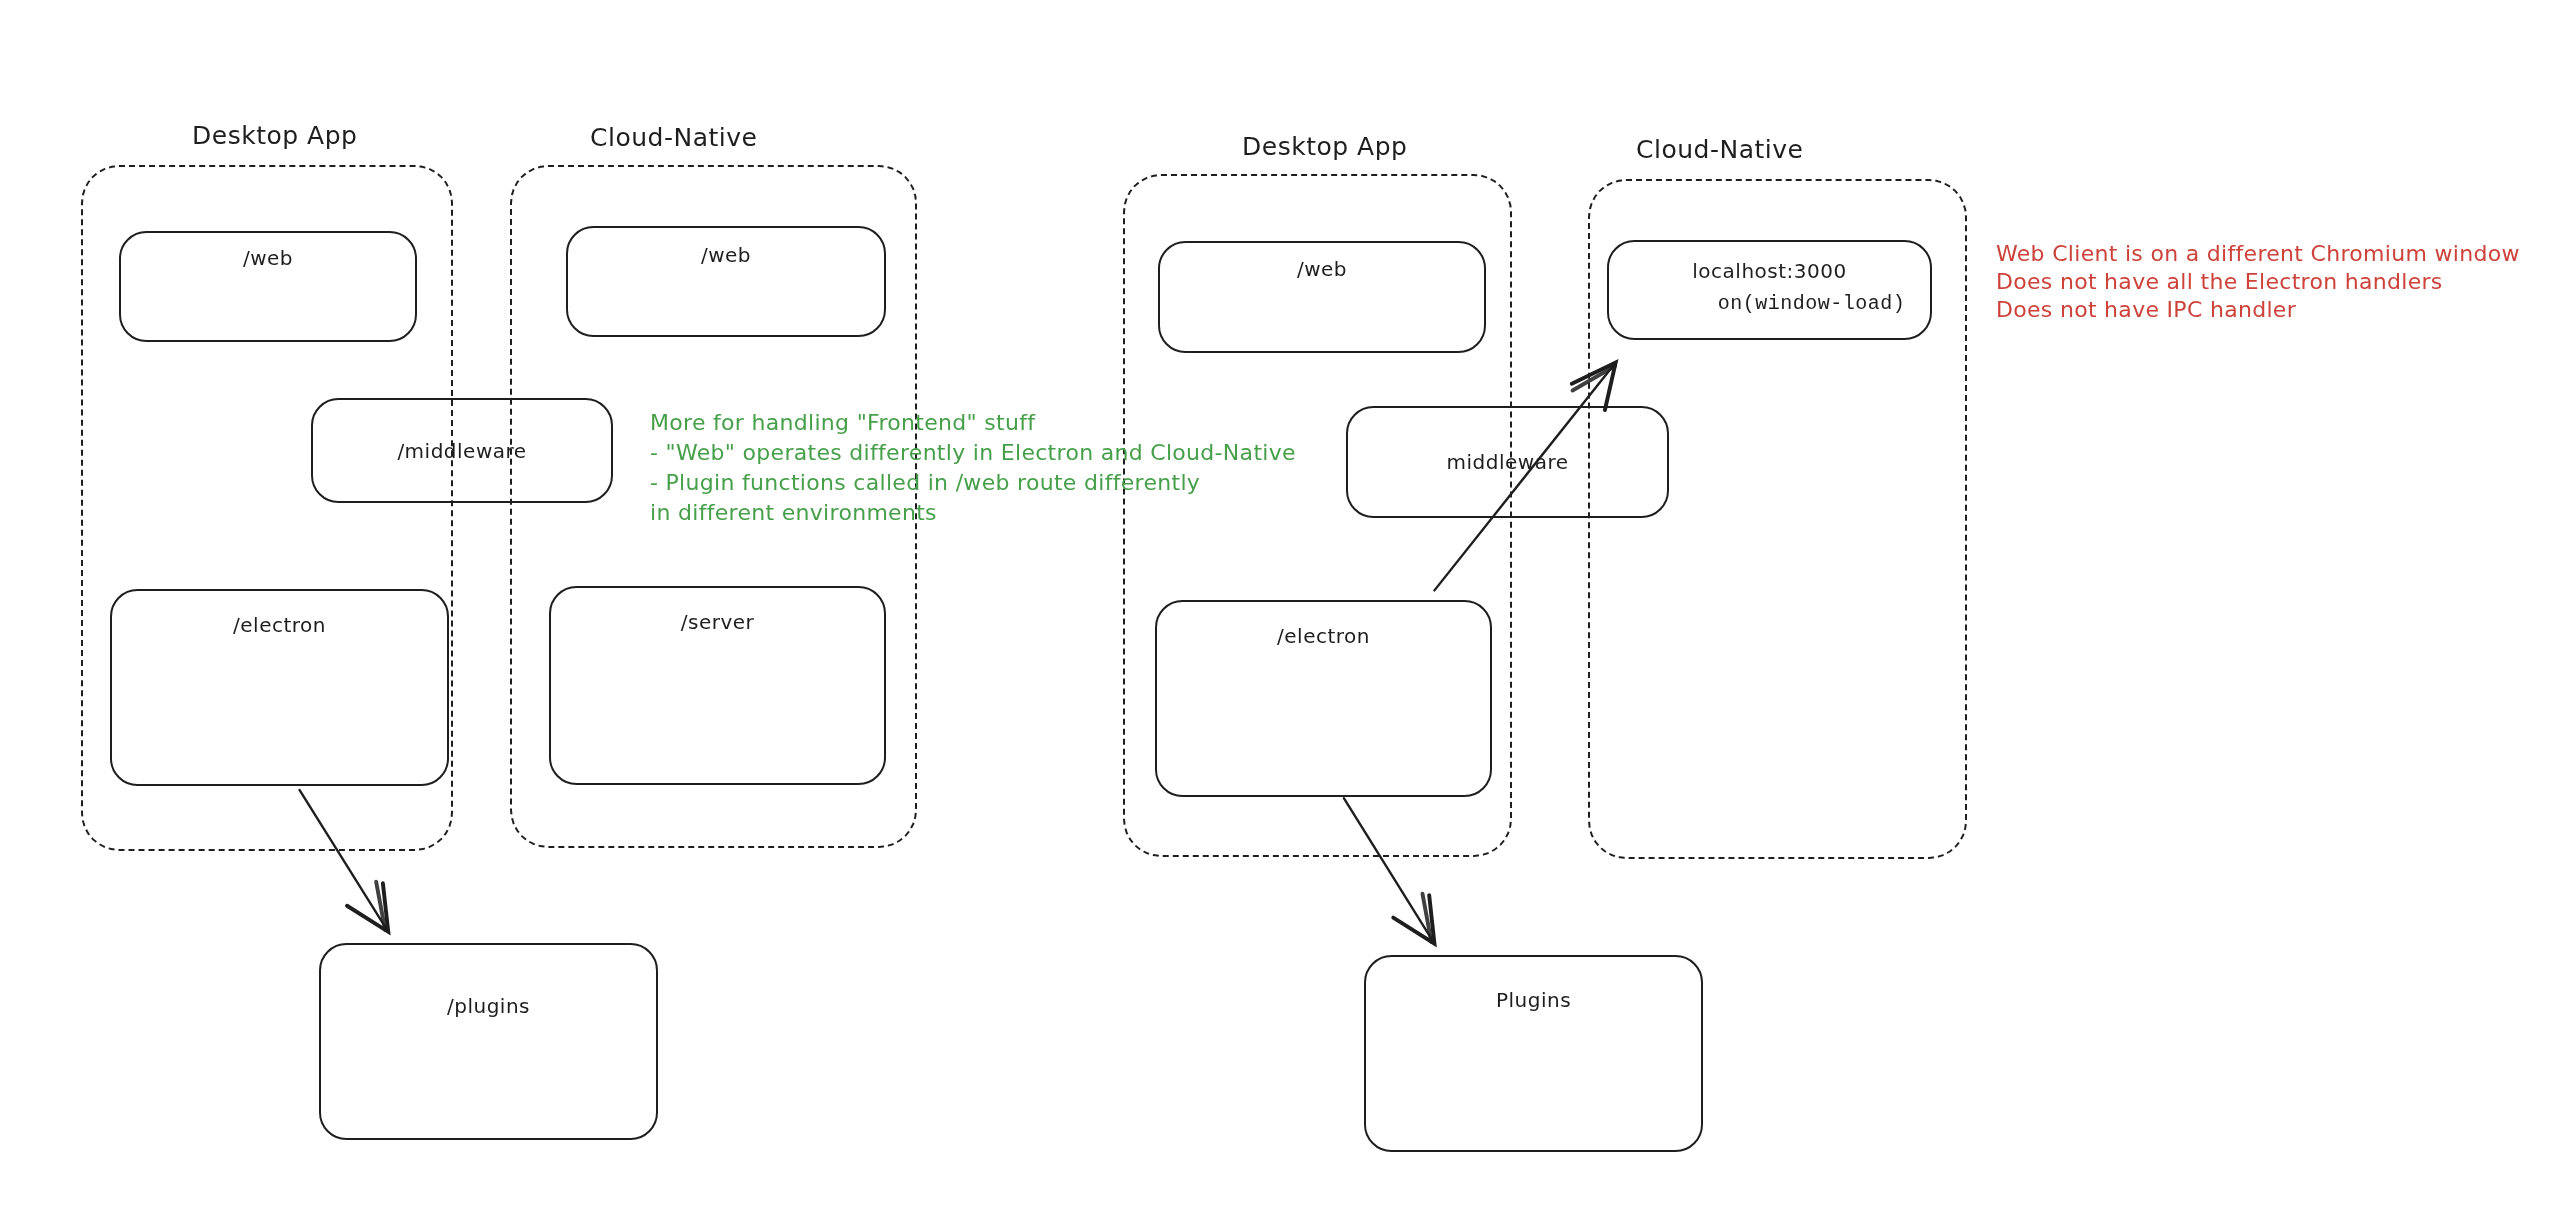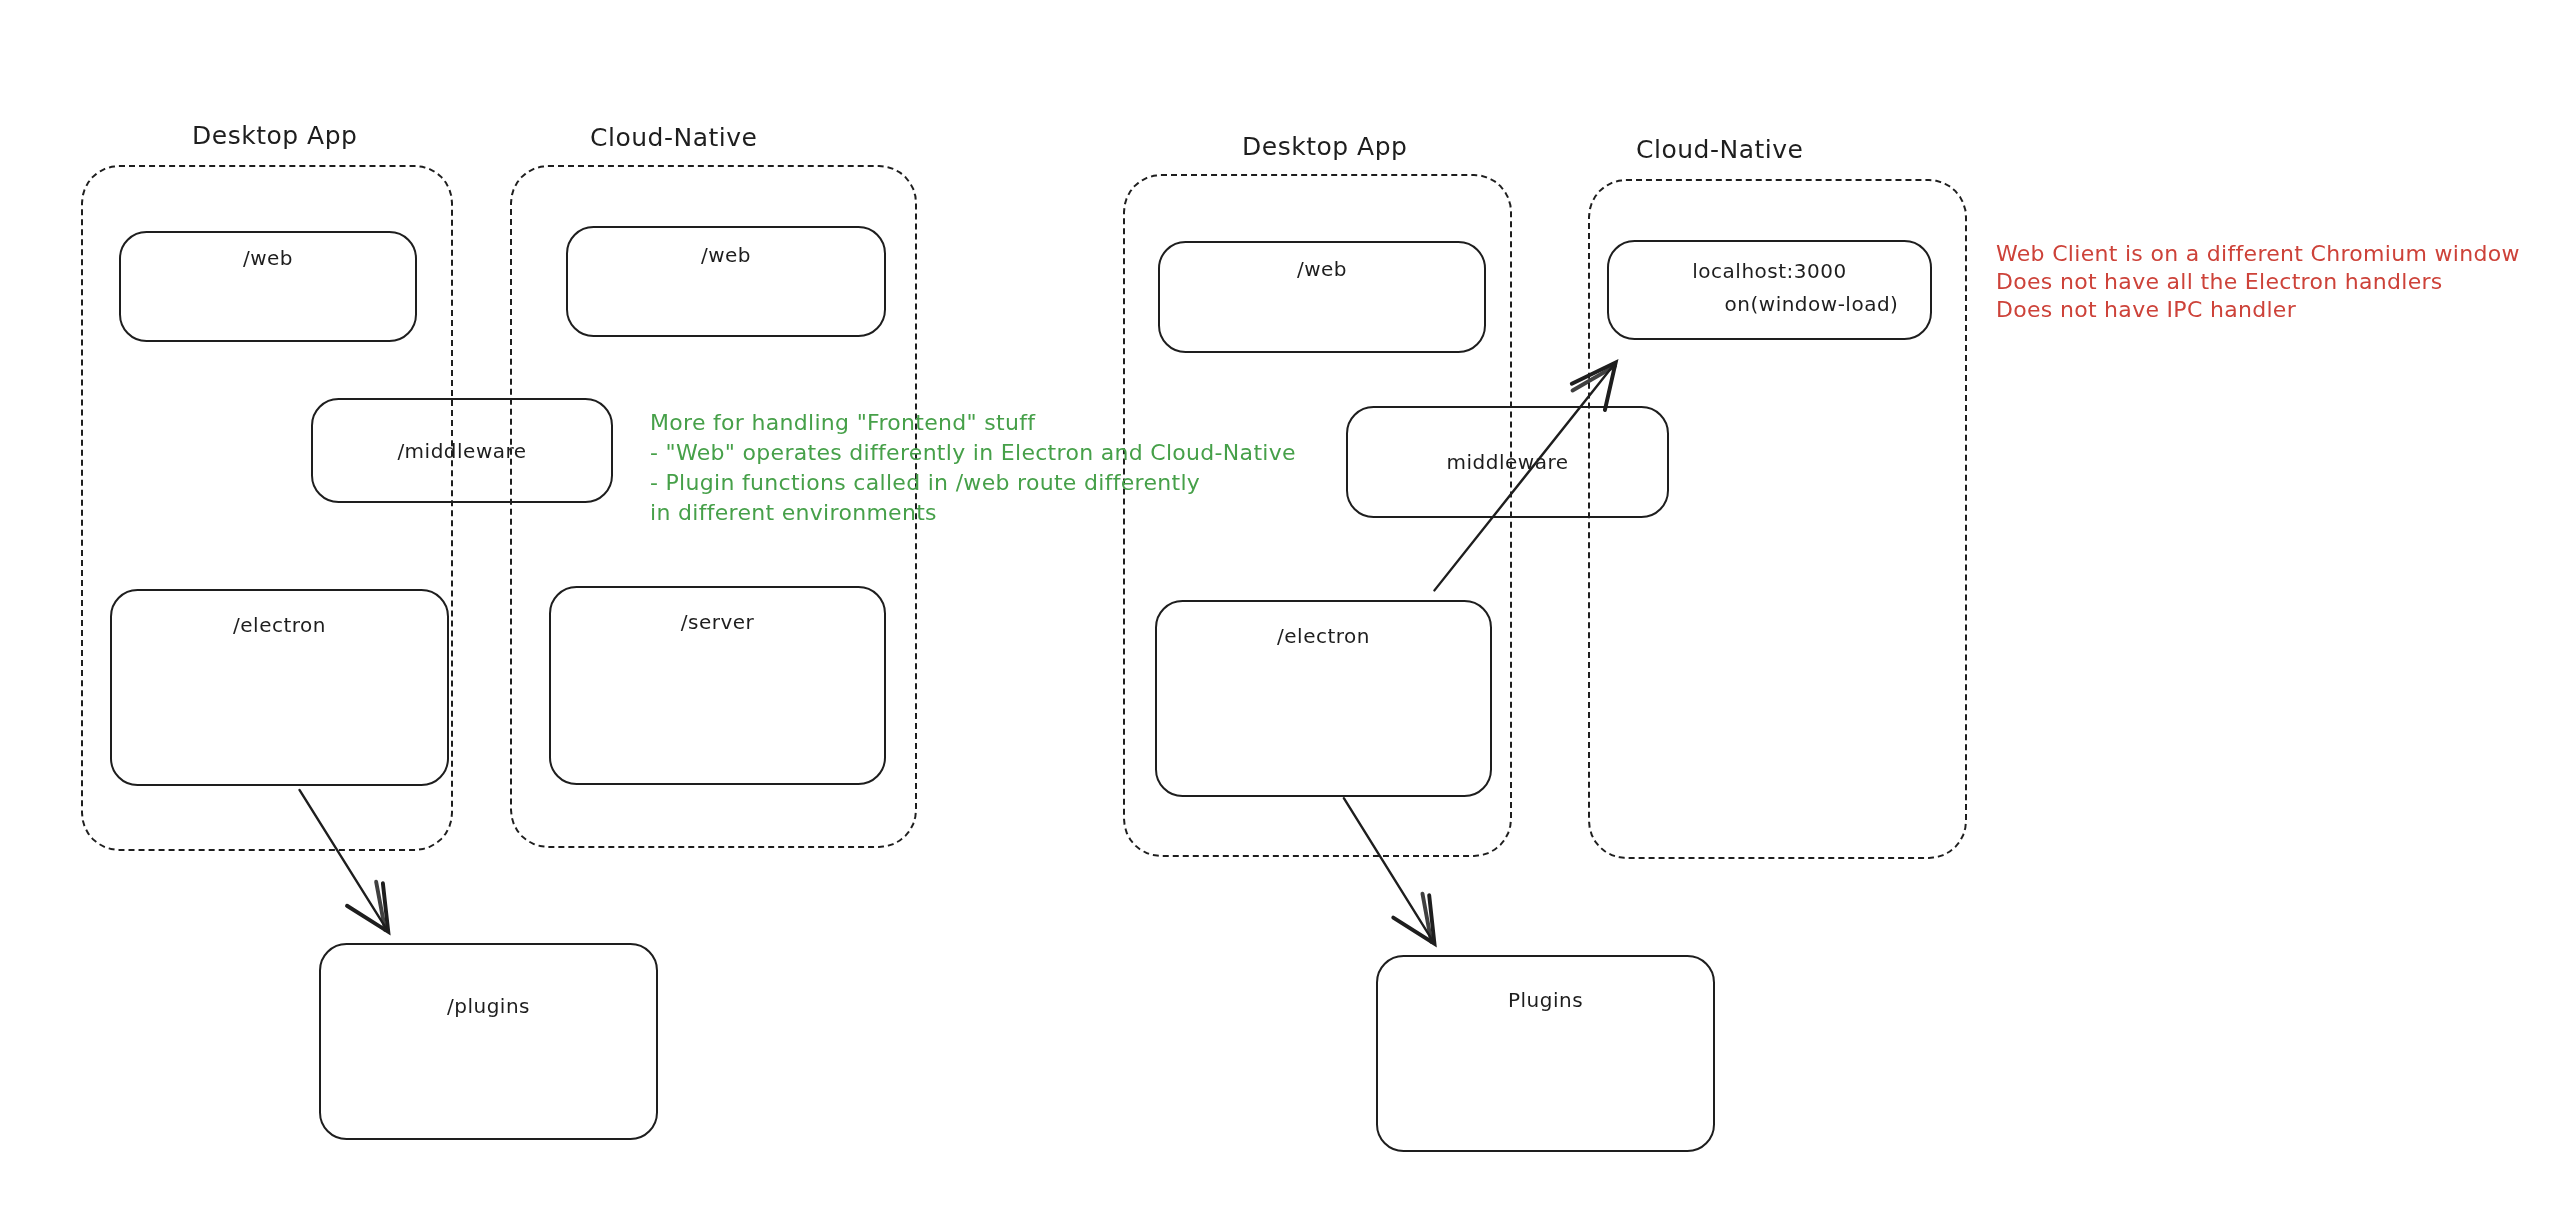--- a/index.html
+++ b/index.html
@@ -110,24 +110,24 @@
   <div class="node v-center" style="left:1346px;top:406px;width:323px;height:112px;">
     <span class="node-label">middleware</span>
   </div>
 
   <div class="node" style="left:1155px;top:600px;width:337px;height:197px;padding-top:22px;">
     <span class="node-label">/electron</span>
   </div>
 
   <div class="node" style="left:1607px;top:240px;width:325px;height:100px;padding-top:16.5px;">
     <span class="node-label">localhost:3000</span>
-    <span class="node-label label-red" style="margin-top:9.2px;transform:translateX(42px);">on(window-load)</span>
+    <span class="node-label label-red" style="margin-top:9.2px;transform:translateX(42px);font-family:Liberation Mono, monospace;">on(window-load)</span>
   </div>
 
-  <div class="node" style="left:1364px;top:955px;width:339px;height:197px;padding-top:31px;margin-left:12px;">
+  <div class="node" style="left:1364px;top:955px;width:339px;height:197px;padding-top:31px;">
     <span class="node-label">Plugins</span>
   </div>
 
   <div class="note note-green" style="left:650px;top:408px;">
     <div>More for handling "Frontend" stuff</div>
     <div>- "Web" operates differently in Electron and Cloud-Native</div>
     <div>- Plugin functions called in /web route differently</div>
     <div>in different environments</div>
   </div>
 

